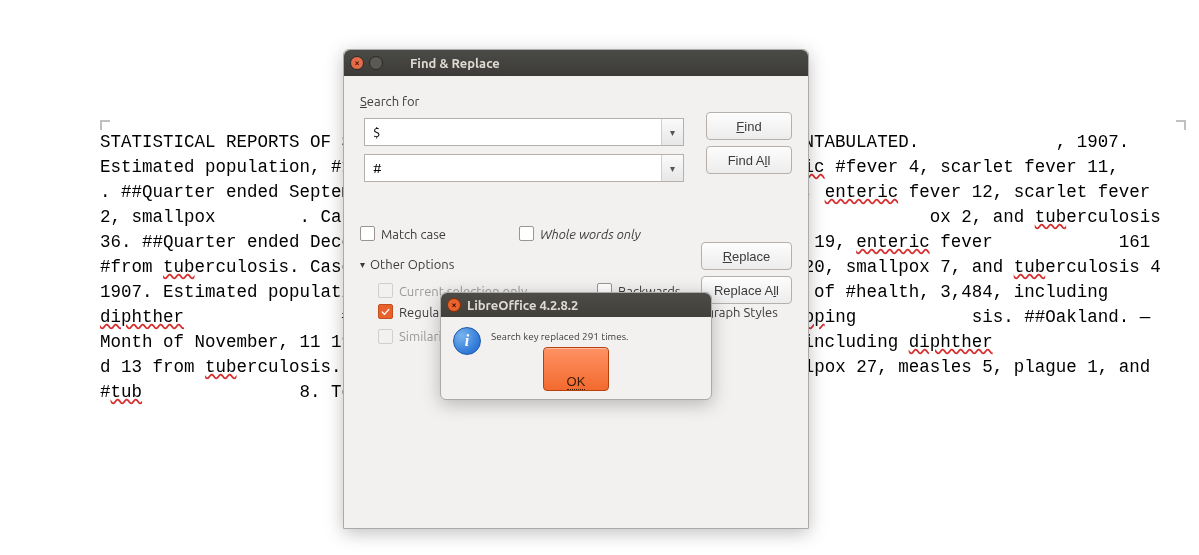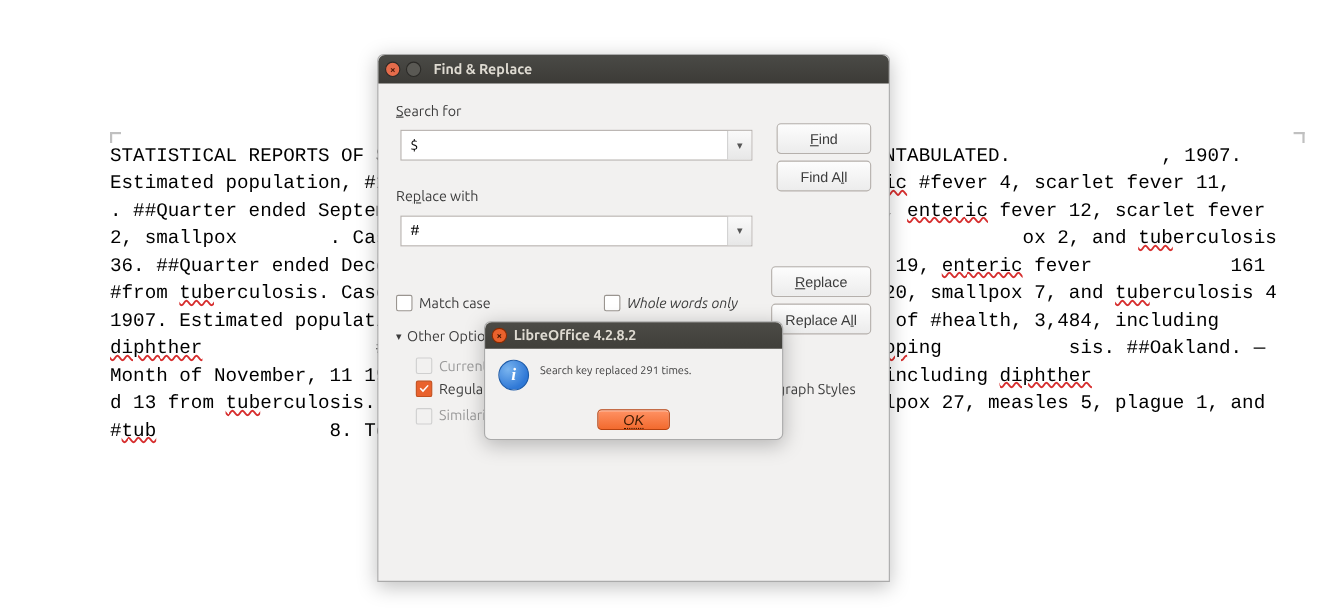--- a/index.html
+++ b/index.html
@@ -57,21 +57,21 @@
 }
 .tb-btn {
   width: 14px; height: 14px; border-radius: 50%;
   background: #5a5954;
   border: 1px solid #2b2a27;
   margin-right: 5px;
   display:flex; align-items:center; justify-content:center;
   font-size:9px; color:#ccc; line-height:1;
 }
 .tb-close { background: #e56c4b; color:#4a1a0b; }
-.titlebar .title { margin-left: 6px; }
+.titlebar .title { margin-left: 22px; }
 
 .fr-dialog {
   left: 343px;
   top: 49px;
   width: 466px;
   height: 480px;
 }
 .fr-body { padding: 12px 16px 10px 16px; }
 .section-label { font-weight: normal; margin: 6px 0 10px; color:#3c3c3c; }
 .section-label .mn { text-decoration: underline; }
@@ -112,21 +112,21 @@
 .btn .mn { text-decoration: underline; }
 
 .right-btns {
   position:absolute;
   right:16px;
   display:flex; flex-direction:column; gap:6px;
 }
 .right-btns.top { top: 62px; }
 .right-btns.mid { top: 192px; }
 
-.divider-row { margin-top: 14px; display:flex; gap:43px; align-items:center; }
+.divider-row { margin-top: 14px; display:flex; gap:13px; align-items:center; }
 .checkbox-row { display:flex; align-items:center; gap:6px; font-size:13px; color:#3c3c3c; margin:6px 0; }
 .checkbox-row.dim { color:#9a9a9a; }
 .cb {
   width:15px; height:15px; border:1px solid #9a9590; background:#fff; border-radius:2px;
   display:flex; align-items:center; justify-content:center;
 }
 .cb.dim { background:#f2f1f0; border-color:#cfcfcf; }
 .cb.checked::after {
   content:"✓"; font-size:12px; color:#fff; font-weight:bold;
 }
@@ -166,25 +166,24 @@
   border:1px solid #1c5aa8;
   display:flex; align-items:center; justify-content:center;
   color:#fff; font-family: Georgia, serif; font-weight:bold; font-style:italic;
   font-size:16px;
 }
 .msg-text { font-size:10px; color:#3c3c3c; padding-top:4px; }
 .msg-ok {
   position:absolute; bottom:8px; left:50%; transform:translateX(-50%);
   background: linear-gradient(#ff9264,#f26a2e);
   border:1px solid #b74210; border-radius:4px;
-  height:19px; width:66px;
+  height:44px; width:66px;
   color:#3c1b04; font-size:13px;
   display:flex; align-items:flex-end; justify-content:center;
   box-shadow: inset 0 1px 0 rgba(255,255,255,0.4);
-  font-style: italic;
 }
 .msg-ok .lbl { border-bottom:1px dotted #3c1b04; }
 </style>
 </head>
 <body>
 
 <div class="margin-marker left"></div>
 <div class="margin-marker right"></div>
 
 <div class="document">STATISTICAL REPORTS OF STATES    AND CITIES #OF THE UNITED STATES UNTABULATED.             , 1907. Estimated population, #122,931. Total number         heria 1, <span class="us">enteric</span> #fever 4, scarlet fever 11,               . ##Quarter ended September 30, 1907. Total number          heria 4, <span class="us">enteric</span> fever 12, scarlet fever 2, smallpox        . Cases: Diphtheria 26, <span class="us">enteric</span> fever 79,                   ox 2, and <span class="us">tub</span>erculosis 36. ##Quarter ended December         ths 505, #including <span class="us">diphther</span>ia 19, <span class="us">enteric</span> fever            161 #from <span class="us">tub</span>erculosis. Cases: <span class="us">Diptheria</span> 8                  rlet fever 20, smallpox 7, and <span class="us">tub</span>erculosis 4               1907. Estimated population, #2,001,193. Total              te board of #health, 3,484, including <span class="us">diphther</span>               #scarlet fever 12, smallpox 1, plague 9, <span class="us">whoop</span>ing           sis. ##Oakland. — Month of November, 11 1907.               al number of deaths 169, including <span class="us">diphther</span>                 d 13 from <span class="us">tub</span>erculosis. Cases: Diphtheria                   7, smallpox 27, measles 5, plague 1, and #<span class="us">tub</span>               8. Total number of deaths not</div>
@@ -202,21 +201,20 @@
         <input value="$" style="">
         <div class="dd">▾</div>
       </div>
     </div>
 
     <div class="right-btns top">
       <button class="btn"><span class="mn">F</span>ind</button>
       <button class="btn">Find A<span class="mn">l</span>l</button>
     </div>
 
-    <div class="section-label" style="margin-top:26px;">Re<span class="mn">p</span>lace with</div>
     <div class="field-row" style="margin-left:4px;">
       <div class="combo">
         <input value="#" style="">
         <div class="dd">▾</div>
       </div>
     </div>
 
     <div class="right-btns mid">
       <button class="btn"><span class="mn">R</span>eplace</button>
       <button class="btn">Replace A<span class="mn">l</span>l</button>

